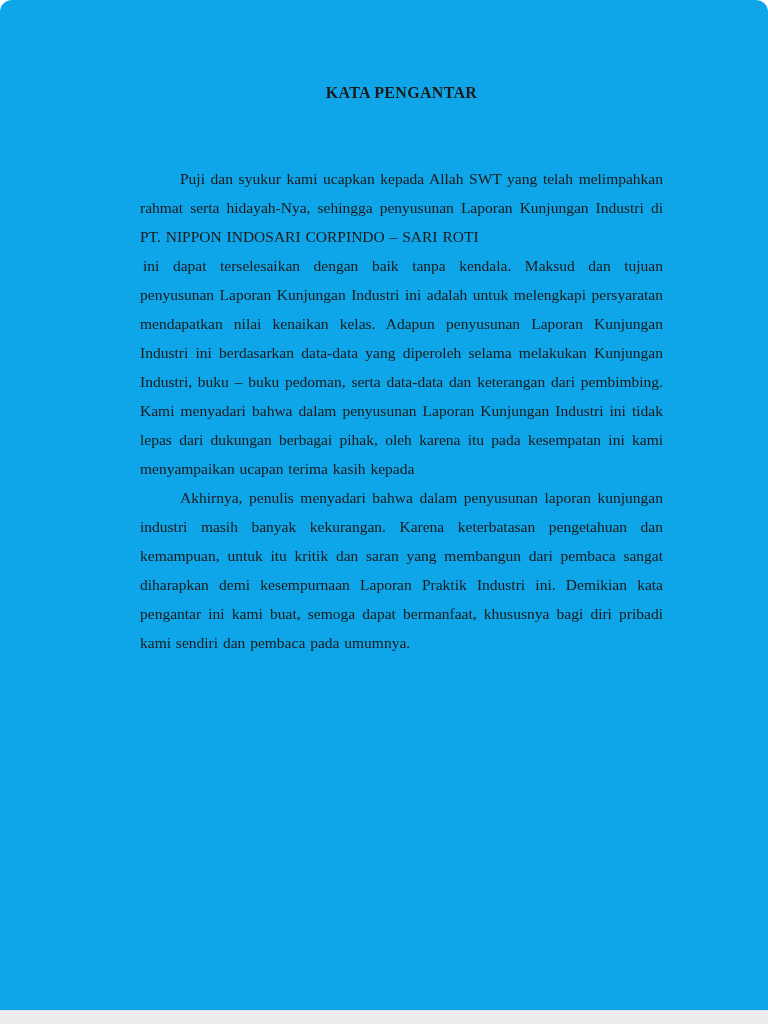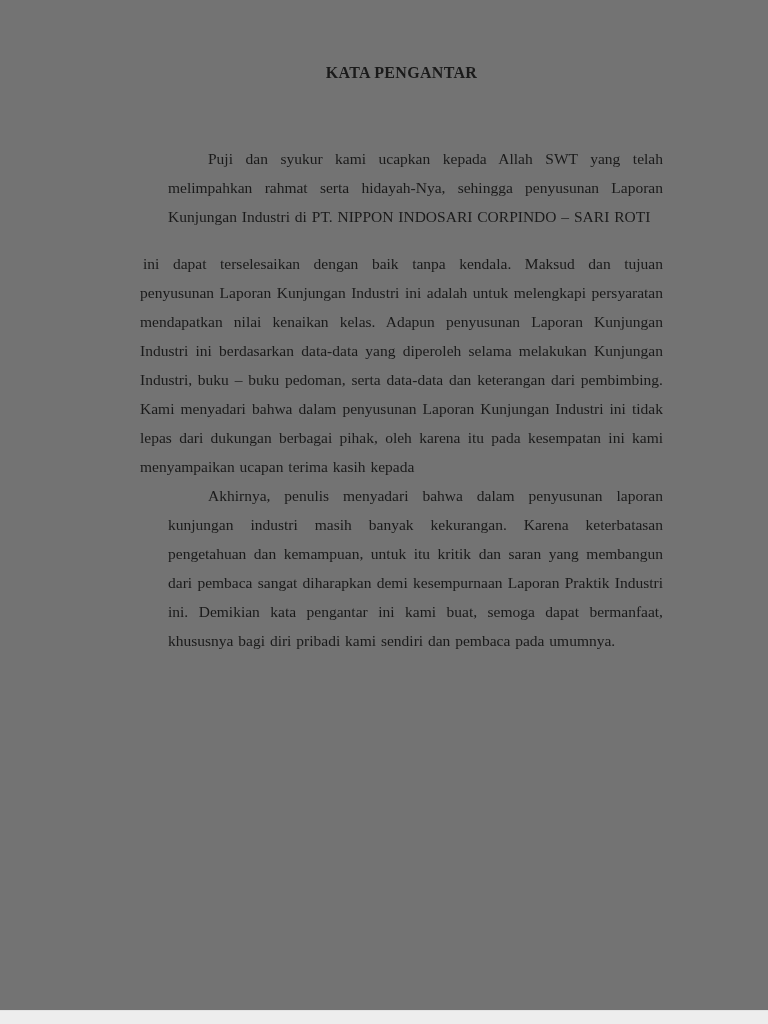--- a/index.html
+++ b/index.html
@@ -14,45 +14,45 @@
     overflow: hidden;
     font-family: "Liberation Serif", "DejaVu Serif", serif;
     color: #1a1a1a;
   }
   .page {
     position: absolute;
     top: 0;
     left: 0;
     width: 768px;
     height: 1024px;
-    background: #737373;
+    background: #0ea5e9;
     box-sizing: border-box;
-    padding: 64px 105px 0 140px;
+    padding: 84px 105px 0 140px;
+    border-radius: 12px;
   }
   .doc-title {
     text-align: center;
     font-weight: bold;
     font-size: 16px;
     letter-spacing: 0.3px;
     margin: 0 0 62px 0;
   }
   .para {
     font-size: 15.5px;
     line-height: 29px;
     text-align: justify;
     margin: 0;
     word-spacing: 1px;
   }
   .para.indent-first {
     text-indent: 40px;
-    margin-left: 28px;
   }
   .para.small-lead {
     text-indent: 3px;
-    margin-top: 18px;
+    margin-top: 0;
   }
   .para.plain-line {
     text-align: left;
   }
   .bottom-strip {
     position: absolute;
     left: 0;
     bottom: 0;
     width: 768px;
     height: 13px;

